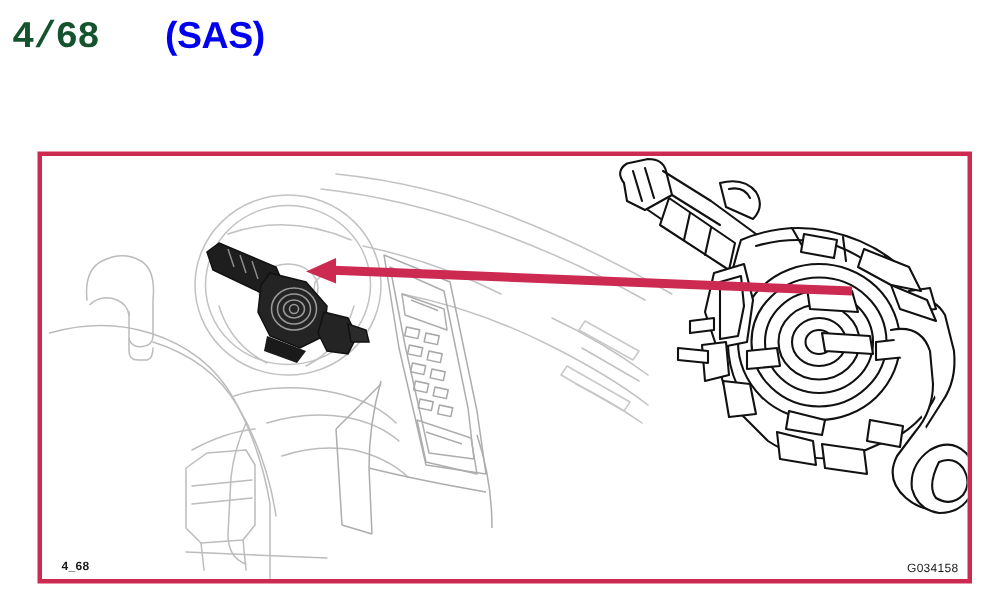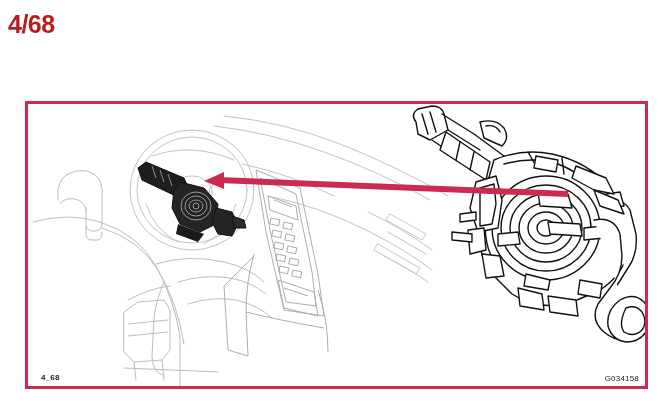--- a/index.html
+++ b/index.html
@@ -22,23 +22,24 @@
     top: 0;
     width: 667px;
     height: 92px;
   }
   #page-number {
     position: absolute;
     left: 8px;
     top: 10px;
     font-size: 25px;
     font-weight: bold;
-    color: #b91c1c;
+    color: #14532d;
     letter-spacing: -0.5px;
     white-space: nowrap;
+    font-family: Liberation Mono, monospace;
   }
   #title-block {
     position: absolute;
     left: 110px;
     top: 9px;
     width: 552px;
     font-size: 25px;
     font-weight: bold;
     color: #0000ee;
     line-height: 30px;
@@ -83,20 +84,21 @@
     color: #1a1a1a;
     letter-spacing: 0.2px;
   }
 </style>
 </head>
 <body>
 
 <div id="header">
   <div id="page-number">4/68</div>
   <div id="title-block">
+    <span id="title-line-2">(SAS)</span>
   </div>
 </div>
 
 <div id="figure-frame">
 
   <svg id="figure-canvas" viewBox="0 0 617 282">
 
     <g fill="none" stroke="#bcbcbc" stroke-width="1" stroke-linecap="round" stroke-linejoin="round">
 
       <g>

